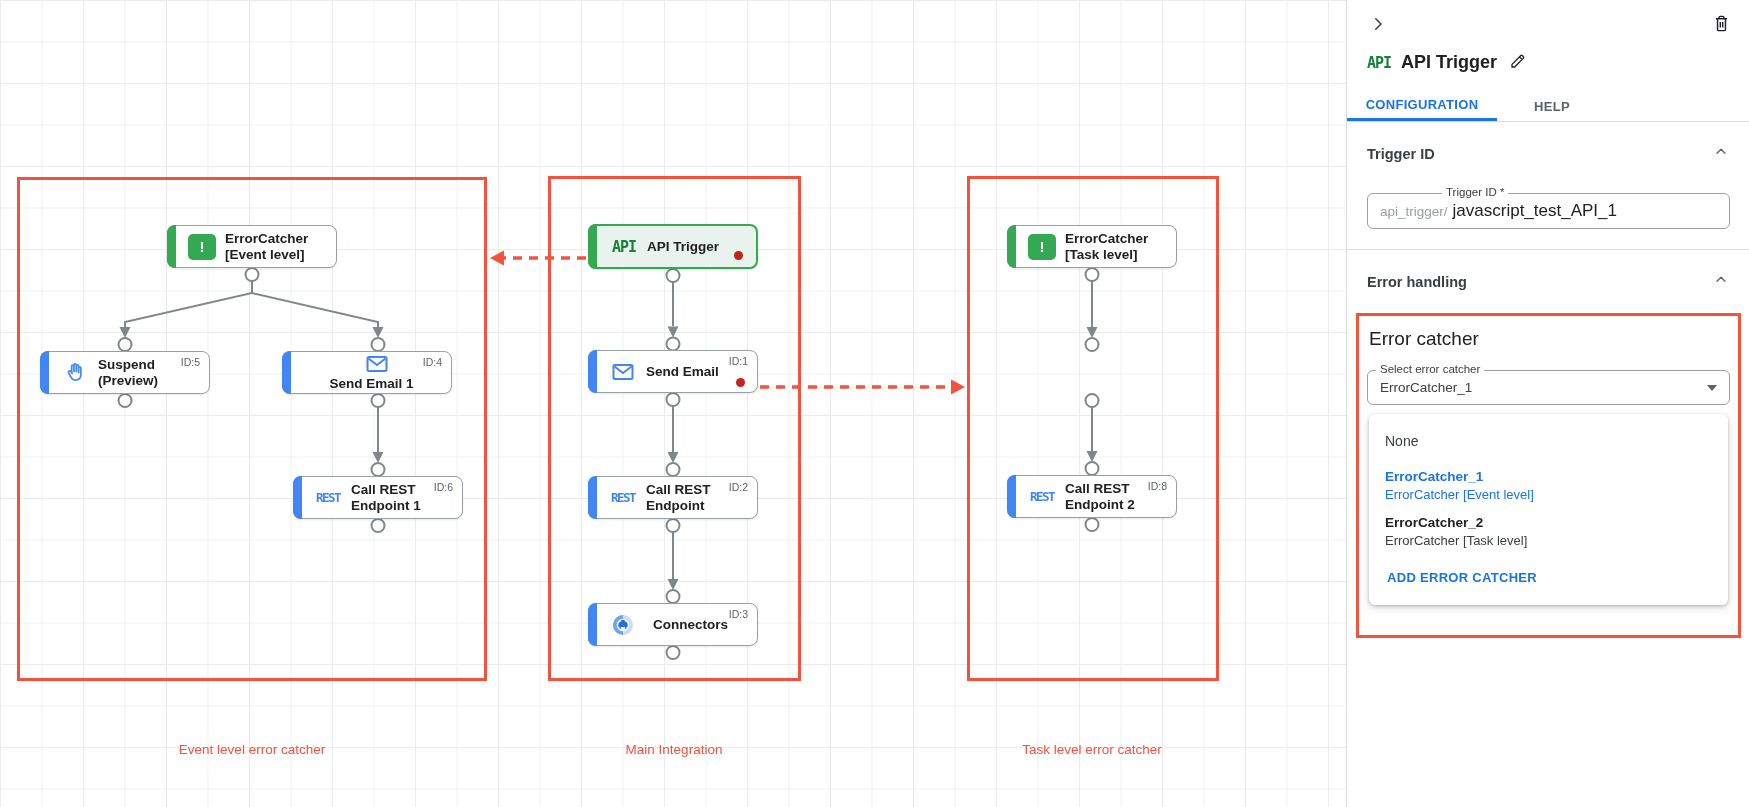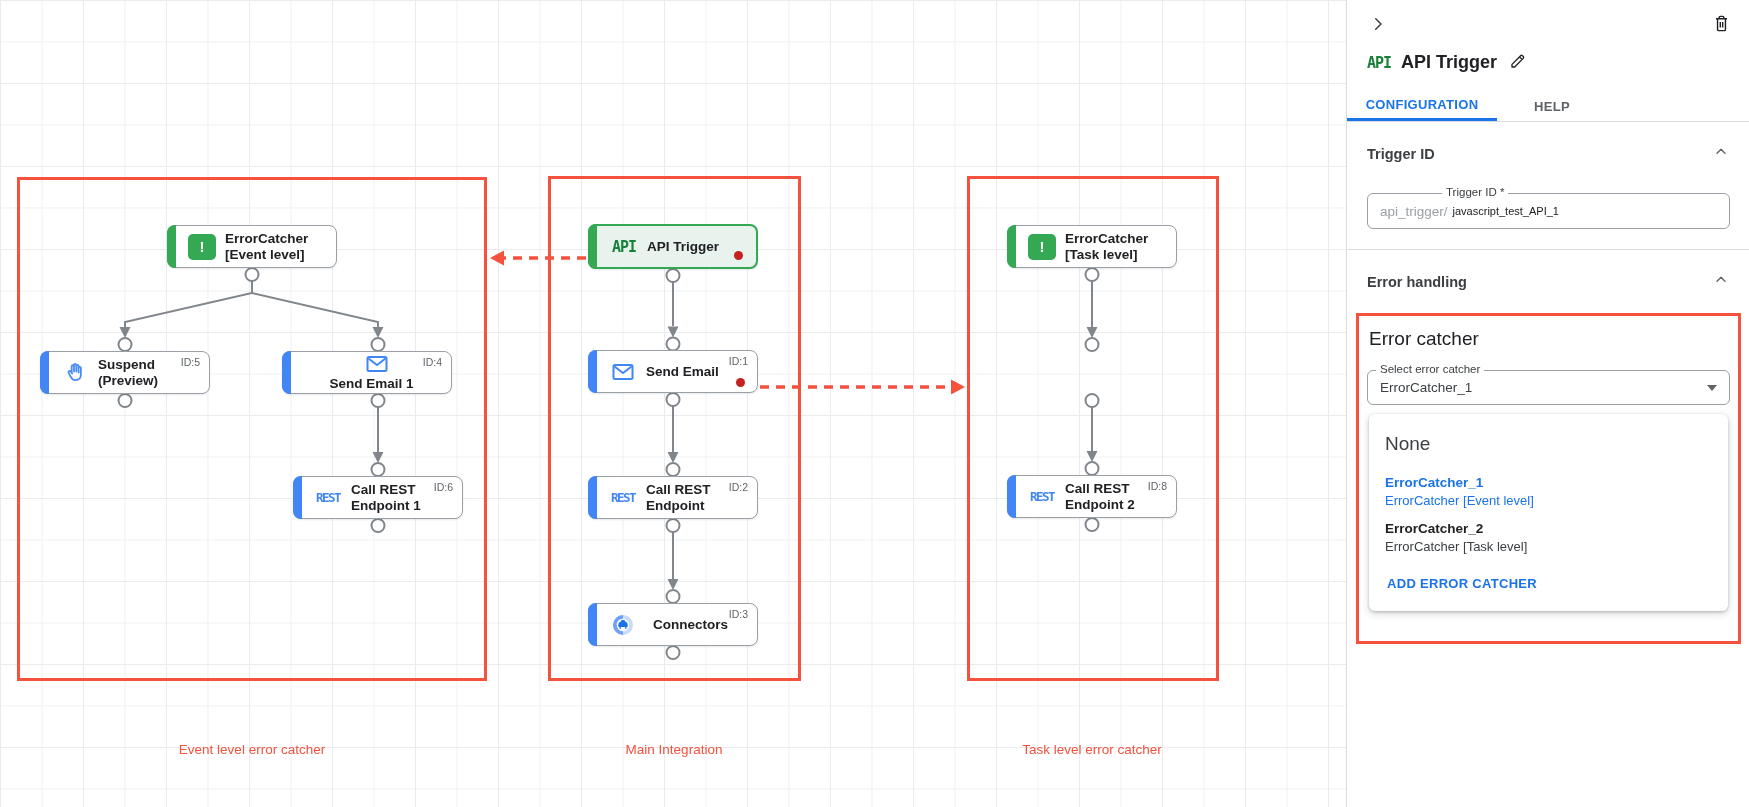--- a/index.html
+++ b/index.html
@@ -53,32 +53,32 @@
     letter-spacing:.3px;color:var(--t-gray);background:none;border:none;cursor:pointer;}
   .tab.active{color:var(--blue);border-bottom:3px solid var(--blue);}
   .tab-config{width:150px;}
   .tab-help{width:110px;}
   .section-head{display:flex;justify-content:space-between;align-items:center;padding:20px 18px 14px 20px;}
   .section-head h3{font-size:14.5px;font-weight:bold;color:var(--t-med);}
   .field{position:relative;margin:14px 19px 20px 20px;height:36px;border:1px solid var(--border);
     border-radius:6px;display:flex;align-items:center;padding:0 12px;background:#fff;}
   .float-label{position:absolute;top:-8px;font-size:11.5px;color:var(--t-med);background:#fff;padding:0 4px;white-space:nowrap;}
   .field .prefix{color:var(--border);font-size:13.5px;}
-  .field .value{color:var(--t-dark);font-size:11px;margin-left:5px;}
+  .field .value{color:var(--t-dark);font-size:17px;margin-left:5px;}
   .hr{border:none;border-top:1px solid var(--divider);margin:2px 0 0 0;}
   .highlight{margin:6px 8px 0 9px;border:3px solid var(--red);padding:10px 8px 30px 8px;}
   .hl-label{font-size:19px;color:var(--t-dark);margin:2px 0 0 2px;}
   .select{position:relative;margin-top:20px;height:35px;border:1px solid var(--border);border-radius:6px;
     display:flex;align-items:center;padding:16px 12px;background:#fff;cursor:pointer;}
   .select .float-label{left:8px;}
   .select .value{font-size:13.5px;color:var(--t-med);}
   .select .caret{margin-left:auto;display:flex;align-items:center;}
   .menu{position:relative;margin:9px 2px 0 2px;background:#fff;border-radius:6px;
     box-shadow:0 1px 3px rgba(60,64,67,.3),0 3px 8px rgba(60,64,67,.18);padding:12px 16px 16px 16px;}
-  .menu .opt-none{font-size:19px;color:var(--t-med);padding:7px 0;cursor:pointer;}
+  .menu .opt-none{font-size:14px;color:var(--t-med);padding:7px 0;cursor:pointer;}
   .menu .opt{margin-top:13px;cursor:pointer;}
   .menu .opt .name{font-size:13.5px;font-weight:bold;color:var(--t-dark);}
   .menu .opt .detail{font-size:13px;color:var(--t-med);margin-top:3px;}
   .menu .opt.sel .name,.menu .opt.sel .detail{color:var(--blue);font-weight:normal;}
   .menu .opt.sel .name{font-weight:bold;}
   .add-btn{display:inline-block;margin:22px 0 4px 2px;background:none;border:none;color:var(--blue);
     font-size:13px;font-weight:bold;letter-spacing:.3px;cursor:pointer;font-family:"Liberation Sans",sans-serif;}
 </style>
 </head>
 <body>

